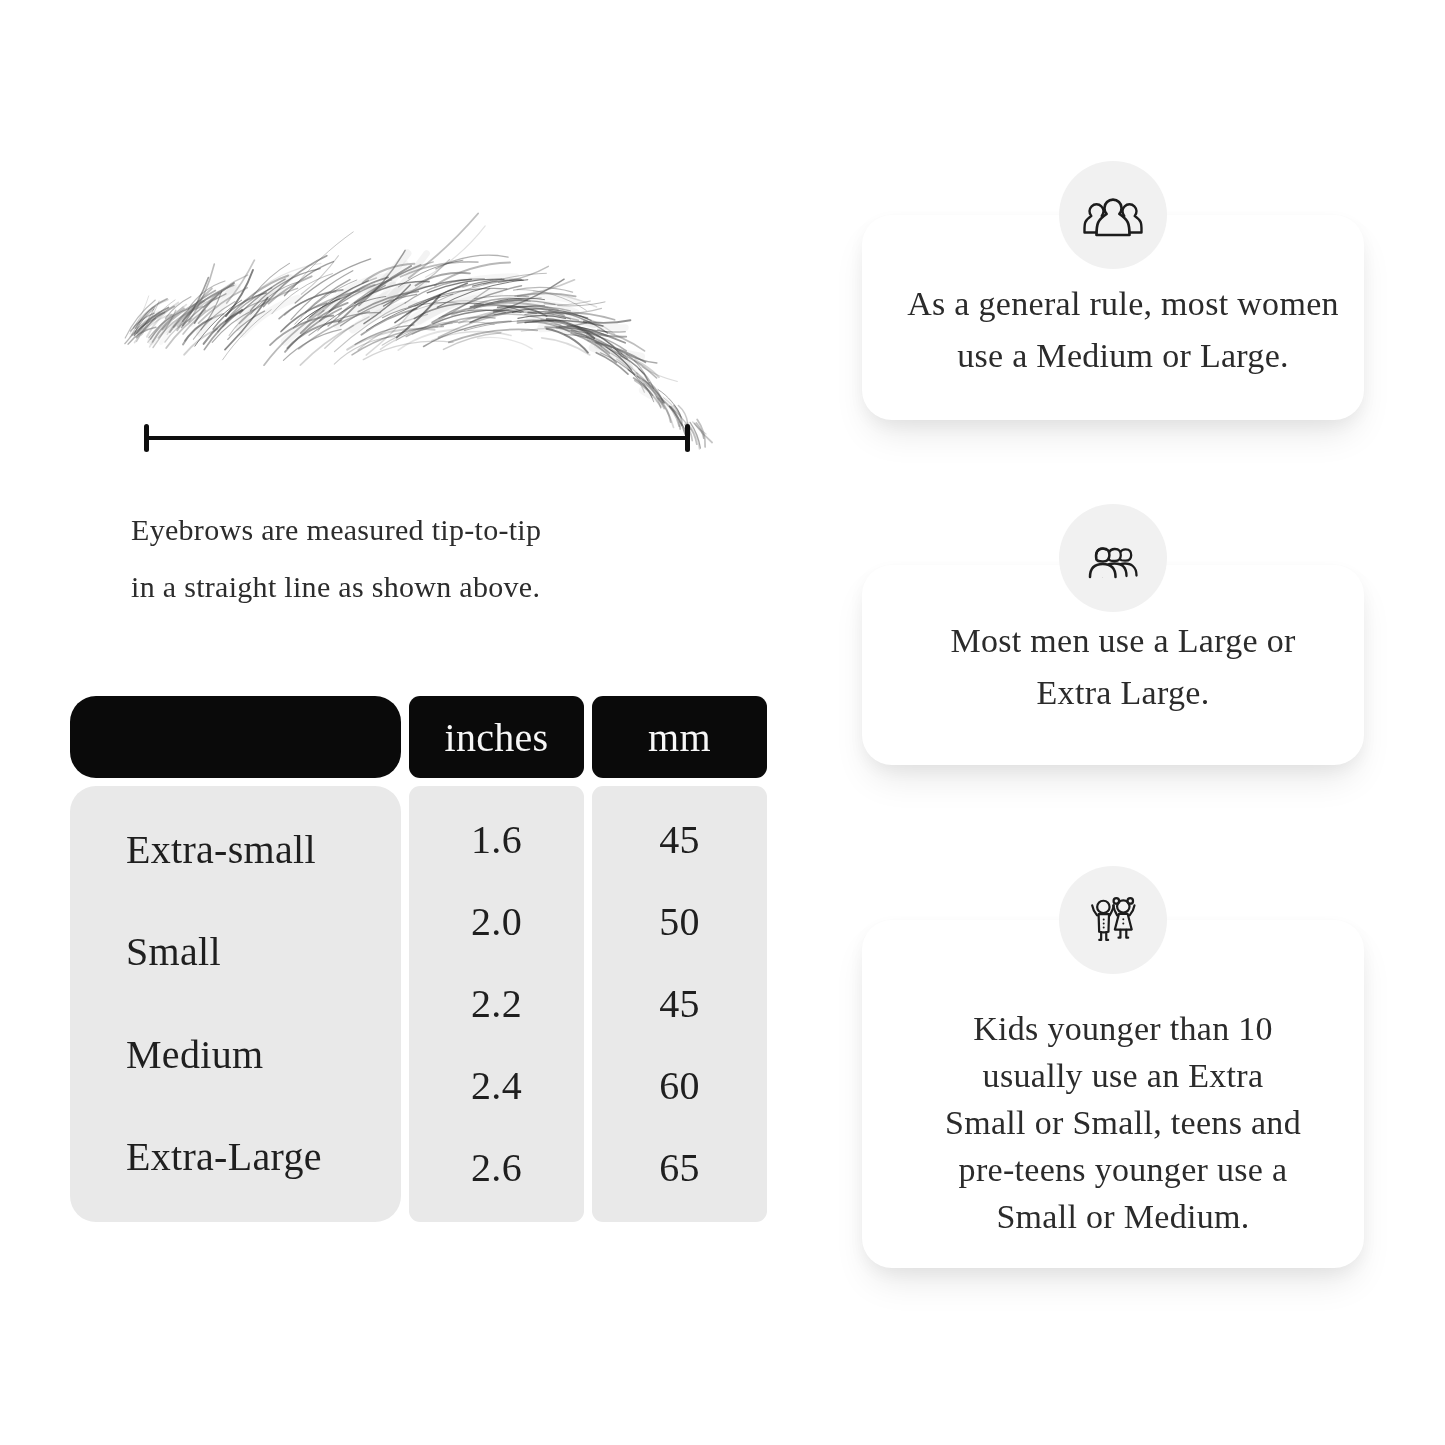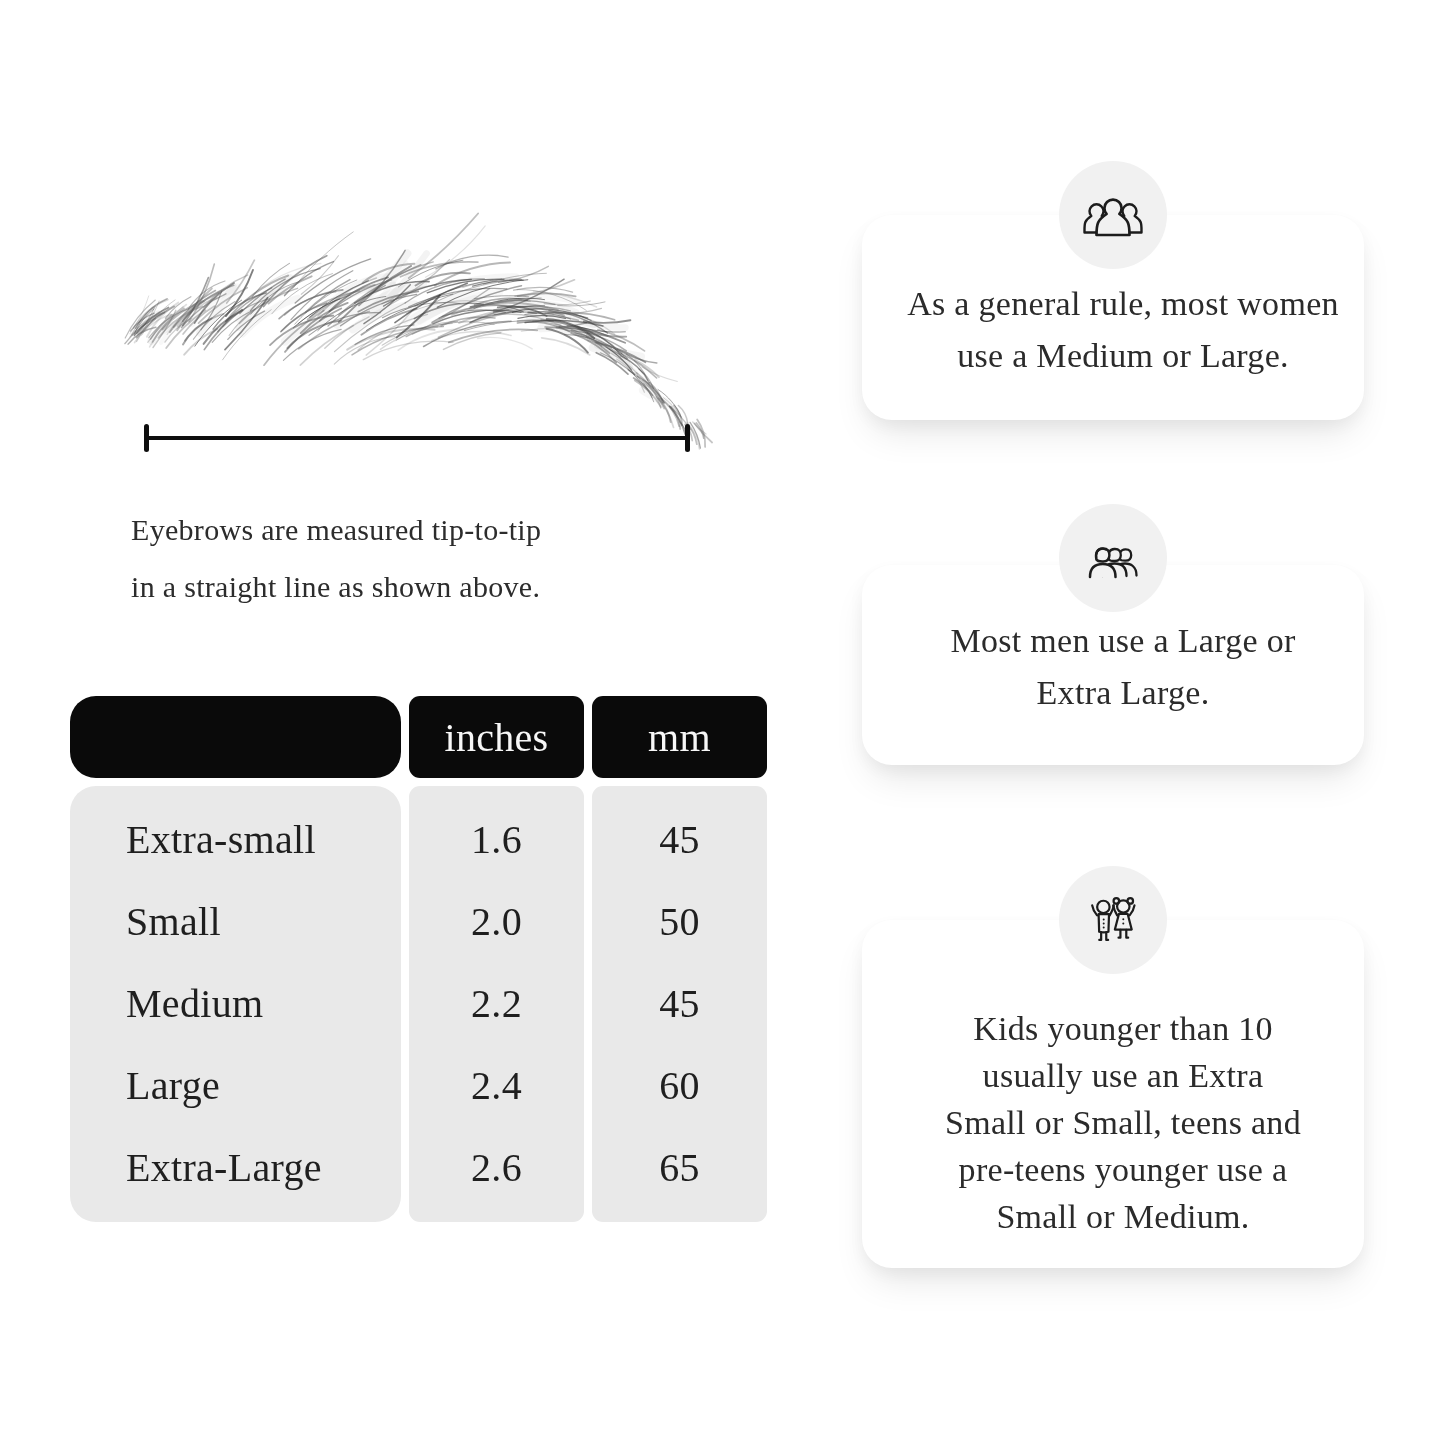--- a/index.html
+++ b/index.html
@@ -368,21 +368,20 @@
       <span>inches</span>
     </div>
     <div class="th col3">
       <span>mm</span>
     </div>
 
     <div class="tb col1">
       <div class="cell">Extra-small</div>
       <div class="cell">Small</div>
       <div class="cell">Medium</div>
-      <div class="cell">Large</div>
       <div class="cell">Extra-Large</div>
     </div>
     <div class="tb col2">
       <div class="cell">1.6</div>
       <div class="cell">2.0</div>
       <div class="cell">2.2</div>
       <div class="cell">2.4</div>
       <div class="cell">2.6</div>
     </div>
     <div class="tb col3">

